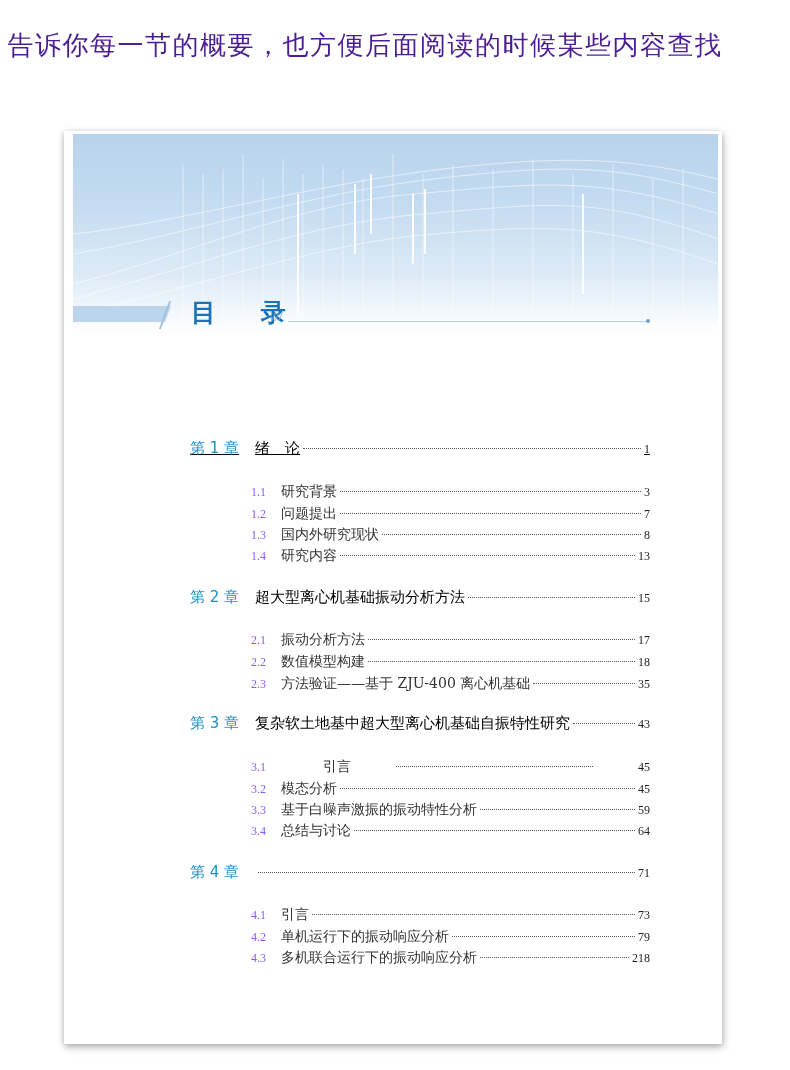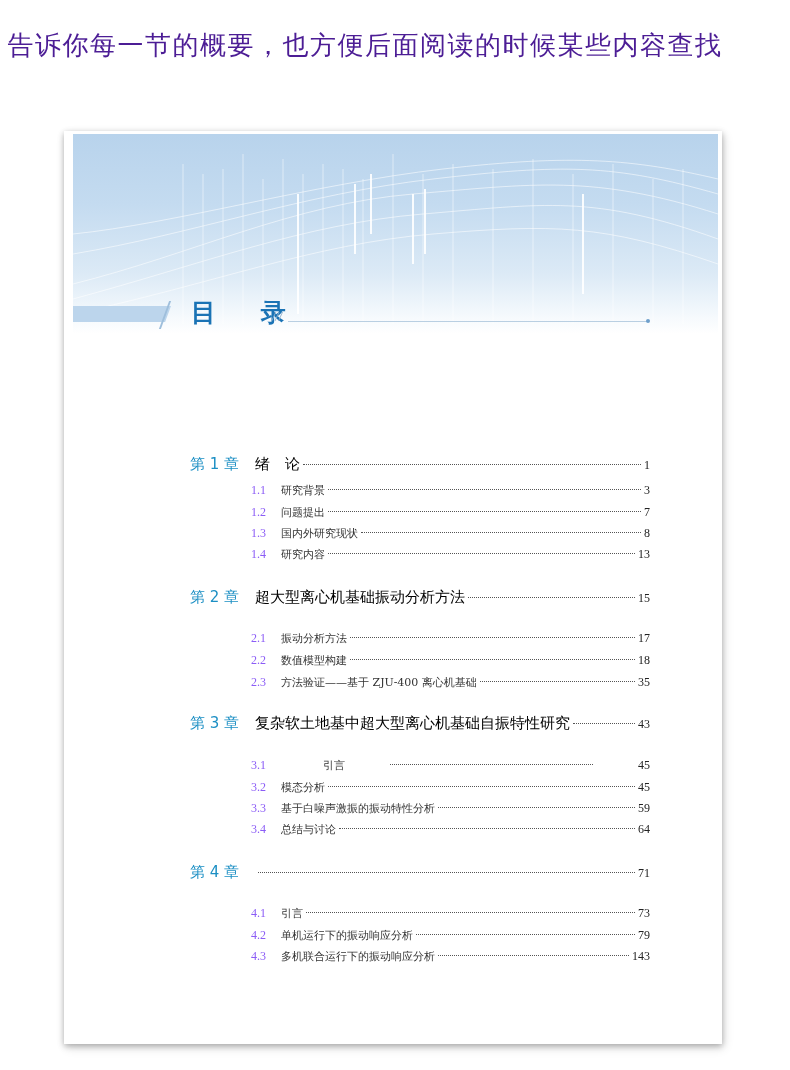--- a/index.html
+++ b/index.html
@@ -62,21 +62,21 @@
   .pg {
     font-family:"Liberation Serif", serif; font-size:12px; color:#222; white-space:nowrap;
   }
   .section {
     position:absolute; left:187px; width:399px; height:20px; display:flex; align-items:baseline;
   }
   .sec-num {
     font-family:"Liberation Serif", serif; font-size:12px; color:#8b5cf6; width:30px; white-space:nowrap;
   }
   .sec-title {
-    font-family:"DejaVu Serif", serif; font-size:11px; color:#333; white-space:nowrap;
+    font-family:"DejaVu Serif", serif; font-size:14px; color:#333; white-space:nowrap;
   }
 </style>
 </head>
 <body>
 
 <div class="caption">告诉你每一节的概要，也方便后面阅读的时候某些内容查找</div>
 
 <div class="page">
   <div class="banner">
     <svg width="645" height="200" viewBox="0 0 645 200">
@@ -120,21 +120,21 @@
   </div>
   <div class="tab-bar"></div>
   <div class="slash"></div>
   <div class="toc-title">目 录</div>
   <div class="title-deco">///</div>
   <div class="title-rule"></div>
   <div class="title-dot"></div>
 
   <div class="toc">
 
-    <div class="chapter" style="top:324px;">
+    <div class="chapter" style="top:308px;text-decoration:underline;">
       <span class="ch-num">第 1 章</span>
       <span class="ch-title">绪　论</span>
       <span class="leader"></span>
       <span class="pg">1</span>
     </div>
     <div class="section" style="top:352px;">
       <span class="sec-num">1.1</span>
       <span class="sec-title">研究背景</span>
       <span class="leader"></span>
       <span class="pg">3</span>
@@ -228,16 +228,16 @@
     <div class="section" style="top:797px;">
       <span class="sec-num">4.2</span>
       <span class="sec-title">单机运行下的振动响应分析</span>
       <span class="leader"></span>
       <span class="pg">79</span>
     </div>
     <div class="section" style="top:818px;">
       <span class="sec-num">4.3</span>
       <span class="sec-title">多机联合运行下的振动响应分析</span>
       <span class="leader"></span>
-      <span class="pg">143</span>
+      <span class="pg">218</span>
     </div>
   </div>
 </div>
 
 </body></html>

